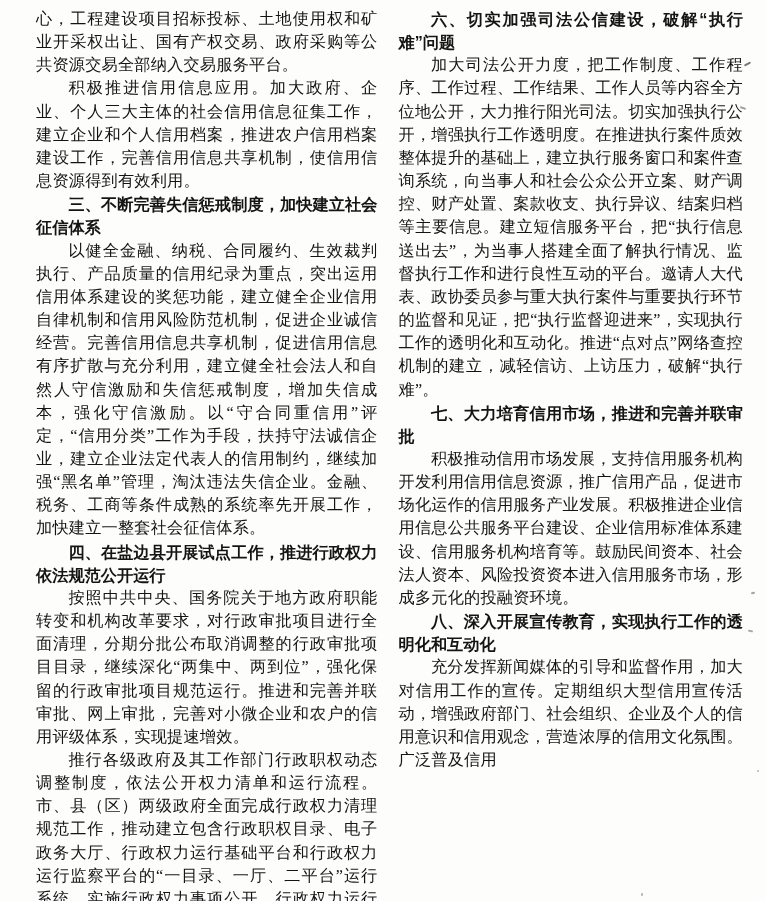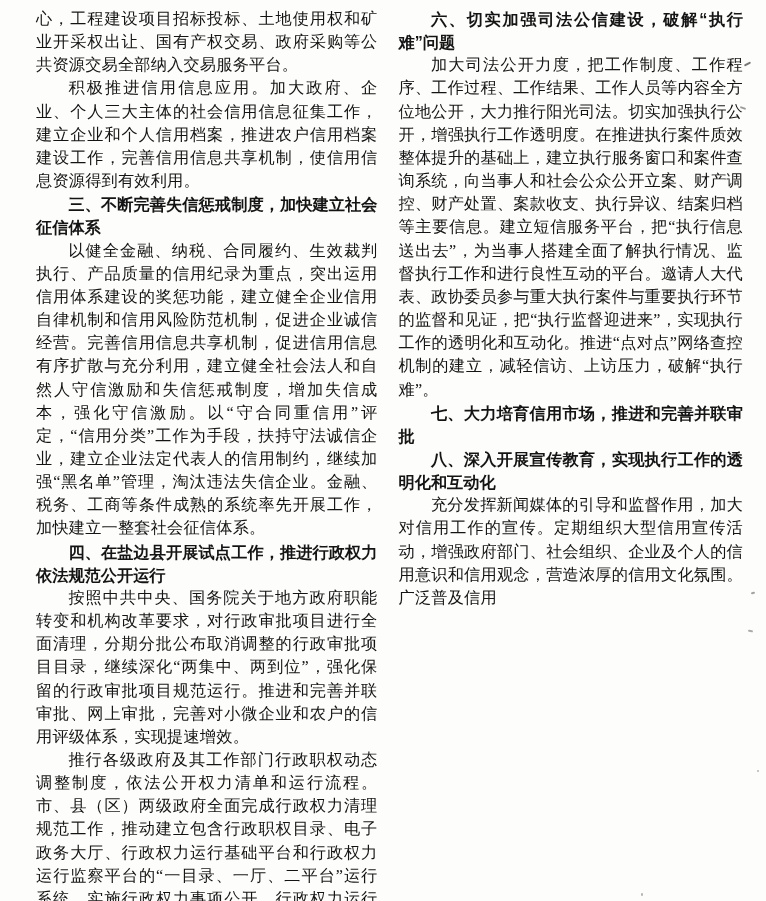--- a/index.html
+++ b/index.html
@@ -63,20 +63,21 @@
     <p class="heading">四、在盐边县开展试点工作，推进行政权力依法规范公开运行</p>
     <p>按照中共中央、国务院关于地方政府职能转变和机构改革要求，对行政审批项目进行全面清理，分期分批公布取消调整的行政审批项目目录，继续深化“两集中、两到位”，强化保留的行政审批项目规范运行。推进和完善并联审批、网上审批，完善对小微企业和农户的信用评级体系，实现提速增效。</p>
     <p>推行各级政府及其工作部门行政职权动态调整制度，依法公开权力清单和运行流程。市、县（区）两级政府全面完成行政权力清理规范工作，推动建立包含行政职权目录、电子政务大厅、行政权力运行基础平台和行政权力运行监察平台的“一目录、一厅、二平台”运行系统，实施行政权力事项公开、行政权力运行透明、行政监管实时到位。</p>
 
   </div>
 
   <div class="column right">
     <p class="heading">六、切实加强司法公信建设，破解“执行难”问题</p>
     <p>加大司法公开力度，把工作制度、工作程序、工作过程、工作结果、工作人员等内容全方位地公开，大力推行阳光司法。切实加强执行公开，增强执行工作透明度。在推进执行案件质效整体提升的基础上，建立执行服务窗口和案件查询系统，向当事人和社会公众公开立案、财产调控、财产处置、案款收支、执行异议、结案归档等主要信息。建立短信服务平台，把“执行信息送出去”，为当事人搭建全面了解执行情况、监督执行工作和进行良性互动的平台。邀请人大代表、政协委员参与重大执行案件与重要执行环节的监督和见证，把“执行监督迎进来”，实现执行工作的透明化和互动化。推进“点对点”网络查控机制的建立，减轻信访、上访压力，破解“执行难”。</p>
     <p class="heading">七、大力培育信用市场，推进和完善并联审批</p>
+    <p>积极推动信用市场发展，支持信用服务机构开发利用信用信息资源，推广信用产品，促进市场化运作的信用服务产业发展。积极推进企业信用信息公共服务平台建设、企业信用标准体系建设、信用服务机构培育等。鼓励民间资本、社会法人资本、风险投资资本进入信用服务市场，形成多元化的投融资环境。</p>
     <p class="heading">八、深入开展宣传教育，实现执行工作的透明化和互动化</p>
     <p>充分发挥新闻媒体的引导和监督作用，加大对信用工作的宣传。定期组织大型信用宣传活动，增强政府部门、社会组织、企业及个人的信用意识和信用观念，营造浓厚的信用文化氛围。广泛普及信用</p>
   </div>
 
 </div>
 
 <div class="speck s1"></div>
 <div class="speck s2"></div>
 <div class="speck s3"></div>
 <div class="speck s4"></div>

